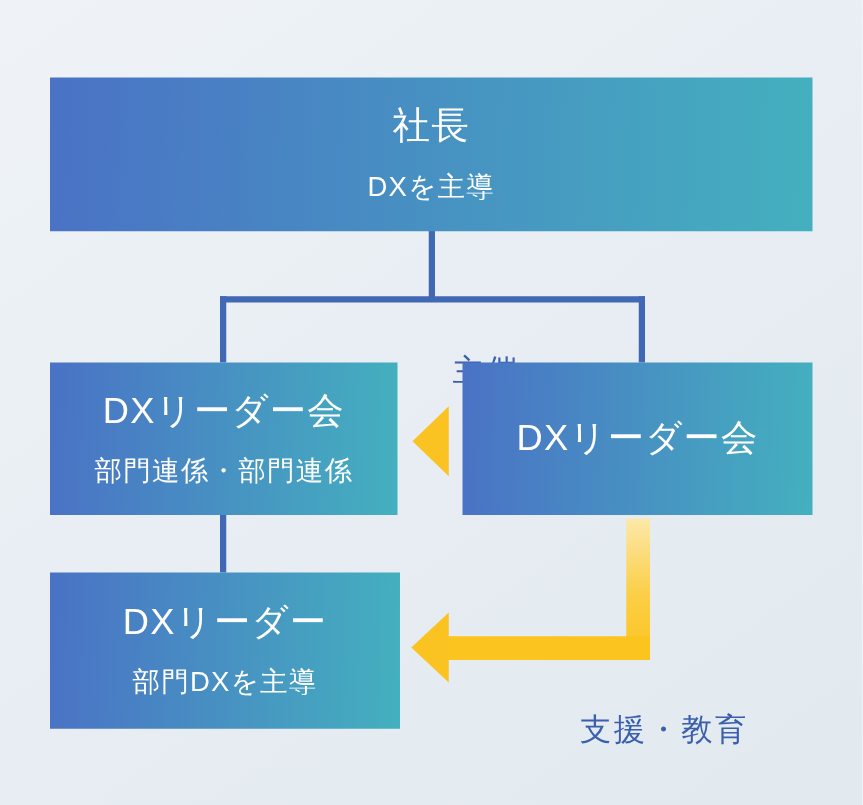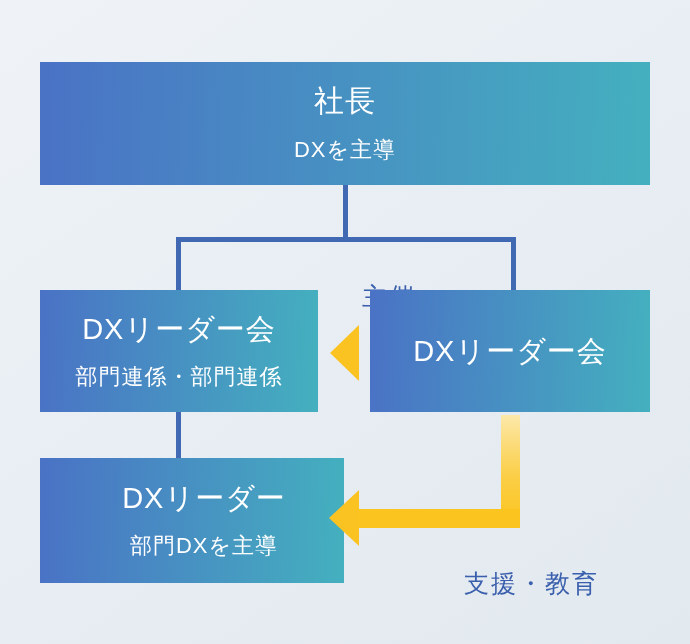--- a/index.html
+++ b/index.html
@@ -32,21 +32,21 @@
   .box .subtitle {
     font-size: 22px;
     line-height: 1.3;
     margin-top: 16px;
     letter-spacing: 1px;
   }
   .box-president { left: 40px; top: 62px; width: 610px; height: 123px; }
   .box-president .title { font-size: 30px; }
   .box-leader-meeting { left: 40px;  top: 290px; width: 278px; height: 122px; }
   .box-promotion-team { left: 370px; top: 290px; width: 280px; height: 122px; }
-  .box-dx-leader      { left: 40px;  top: 458px; width: 280px; height: 125px; padding-left: 24px; }
+  .box-dx-leader      { left: 40px;  top: 458px; width: 280px; height: 125px; }
 
   .connector {
     position: absolute;
     background: #4068b3;
   }
   .conn-stem       { left: 343px; top: 184px; width: 5px;   height: 56px; }
   .conn-horizontal { left: 176px; top: 237px; width: 340px; height: 5px; }
   .conn-stub-left  { left: 176px; top: 237px; width: 5px;   height: 53px; }
   .conn-stub-right { left: 511px; top: 237px; width: 5px;   height: 53px; }
   .conn-down-left  { left: 176px; top: 412px; width: 5px;   height: 46px; }

